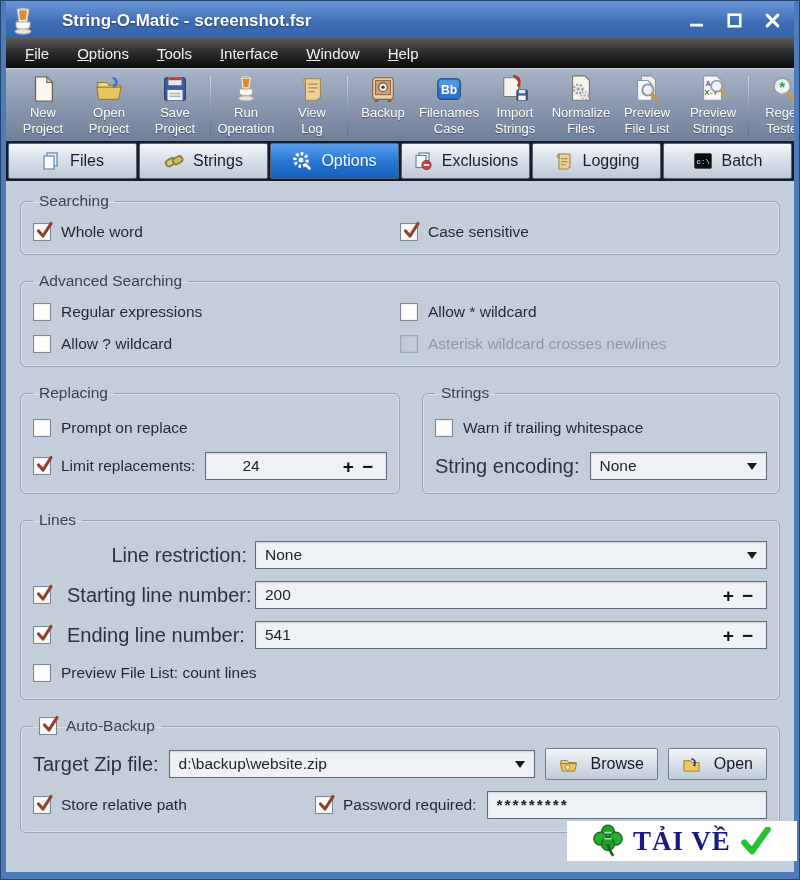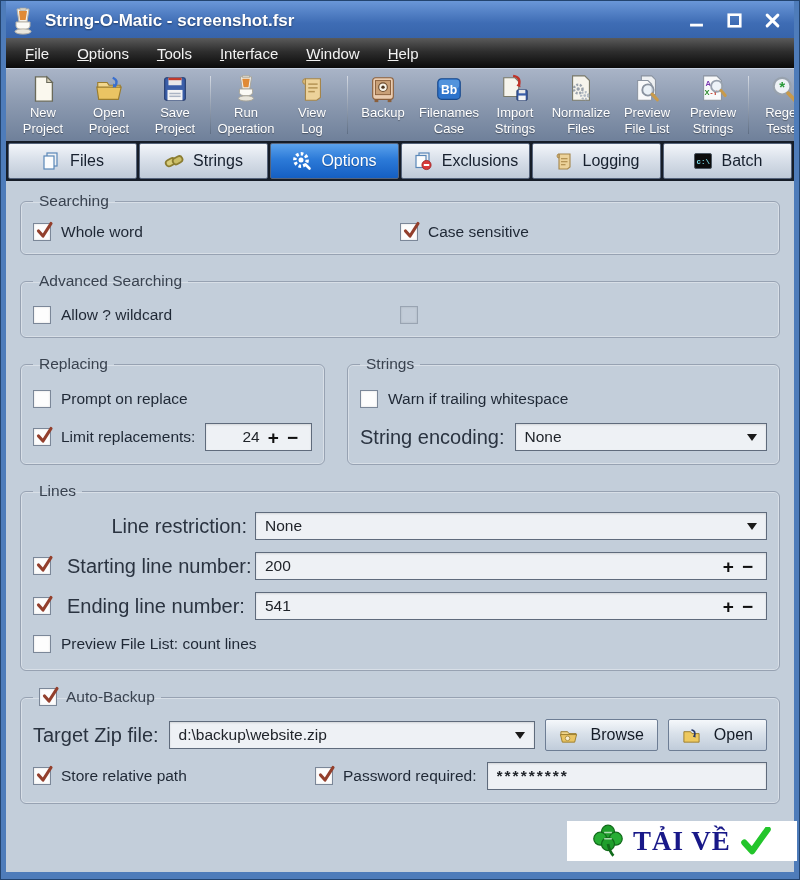--- a/index.html
+++ b/index.html
@@ -2,21 +2,21 @@
 <html><head>
 <meta charset="utf-8">
 <style>
   * { margin:0; padding:0; box-sizing:border-box; }
   html,body { width:800px; height:880px; font-family:"Liberation Sans",sans-serif; background:#fff; }
 
   .window { width:800px; height:880px; background:#4e7cba; border:1px solid #23446f;
             padding:0 5px 7px 5px; display:flex; flex-direction:column; position:relative; overflow:hidden; }
 
   
-  .titlebar { height:37px; display:flex; align-items:center; gap:9px; padding:2px 6px 0 4px;
+  .titlebar { height:37px; display:flex; align-items:center; gap:26px; padding:2px 6px 0 4px;
               background:linear-gradient(#6a97d8,#3e6cb4 60%,#3764ab); }
   .app-icon { width:26px; height:28px; flex:0 0 auto; }
   .title { color:#fff; font-weight:bold; font-size:17px; text-shadow:0 1px 2px rgba(0,0,0,.45); flex:1;
            white-space:nowrap; overflow:hidden; }
   .win-controls { display:flex; gap:22px; align-items:center; margin-right:8px; }
   .win-btn { width:16px; height:16px; display:flex; align-items:center; justify-content:center; cursor:default; }
 
   
   .menubar { height:30px; display:flex; align-items:center; padding-left:6px; gap:2px;
              background:linear-gradient(#5a5a5a 0%,#2e2e2e 45%,#0a0a0a 100%); }
@@ -66,21 +66,21 @@
            padding:0 9px; font-size:15.5px; color:#20242a; box-shadow:inset 0 1px 2px rgba(0,0,0,.12); }
   .field .value { flex:1; white-space:nowrap; overflow:hidden; }
   .spin-btn { font-weight:bold; font-size:19px; color:#101010; padding:0 4px; line-height:1; }
   .dd-arrow { width:0; height:0; border-left:5px solid transparent; border-right:5px solid transparent;
               border-top:7px solid #1a1a1a; margin-left:8px; }
 
   .form-label { font-size:20px; color:#2a3340; white-space:nowrap; }
 
   .side-by-side { display:flex; gap:22px; }
   .side-by-side fieldset { margin-bottom:17px; }
-  .fs-replacing { width:305px; flex:0 0 auto; }
+  .fs-replacing { width:380px; flex:0 0 auto; }
   .fs-strings { flex:1; }
 
   .lines-grid { display:grid; grid-template-columns:26px 180px 1fr; column-gap:8px; row-gap:12px;
                 align-items:center; margin-top:10px; }
   .lines-grid .right { text-align:right; }
 
   .btn { height:32px; display:flex; align-items:center; gap:13px; padding:0 13px; font-size:16px; color:#141b26;
          background:linear-gradient(#f5f8fb,#d9e1ea 45%,#c0ccda); border:1px solid #6d7d94; border-radius:2px; }
   .btn svg { width:19px; height:19px; }
 
@@ -338,31 +338,46 @@
           </span>
           <span class="cb-label">Case sensitive</span>
         </div>
       </div>
     </fieldset>
 
     <fieldset>
       <legend>
           <span>Advanced Searching</span>
         </legend>
+      <div class="grid-2">
+        <div class="cb-row">
+          <span class="cb">
+            
+          </span>
+          <span class="cb-label">Regular expressions</span>
+        </div>
+        <div class="cb-row">
+          <span class="cb">
+            
+          </span>
+          <span class="cb-label">Allow * wildcard</span>
+        </div>
+      </div>
       <div class="grid-2" style="margin-top:14px;">
         <div class="cb-row">
           <span class="cb">
             
           </span>
           <span class="cb-label">Allow ? wildcard</span>
         </div>
         <div class="cb-row disabled">
           <span class="cb disabled">
             
           </span>
+          <span class="cb-label">Asterisk wildcard crosses newlines</span>
         </div>
       </div>
     </fieldset>
 
     <div class="side-by-side">
       <fieldset class="fs-replacing">
         <legend>
             <span>Replacing</span>
           </legend>
         <div class="row">

